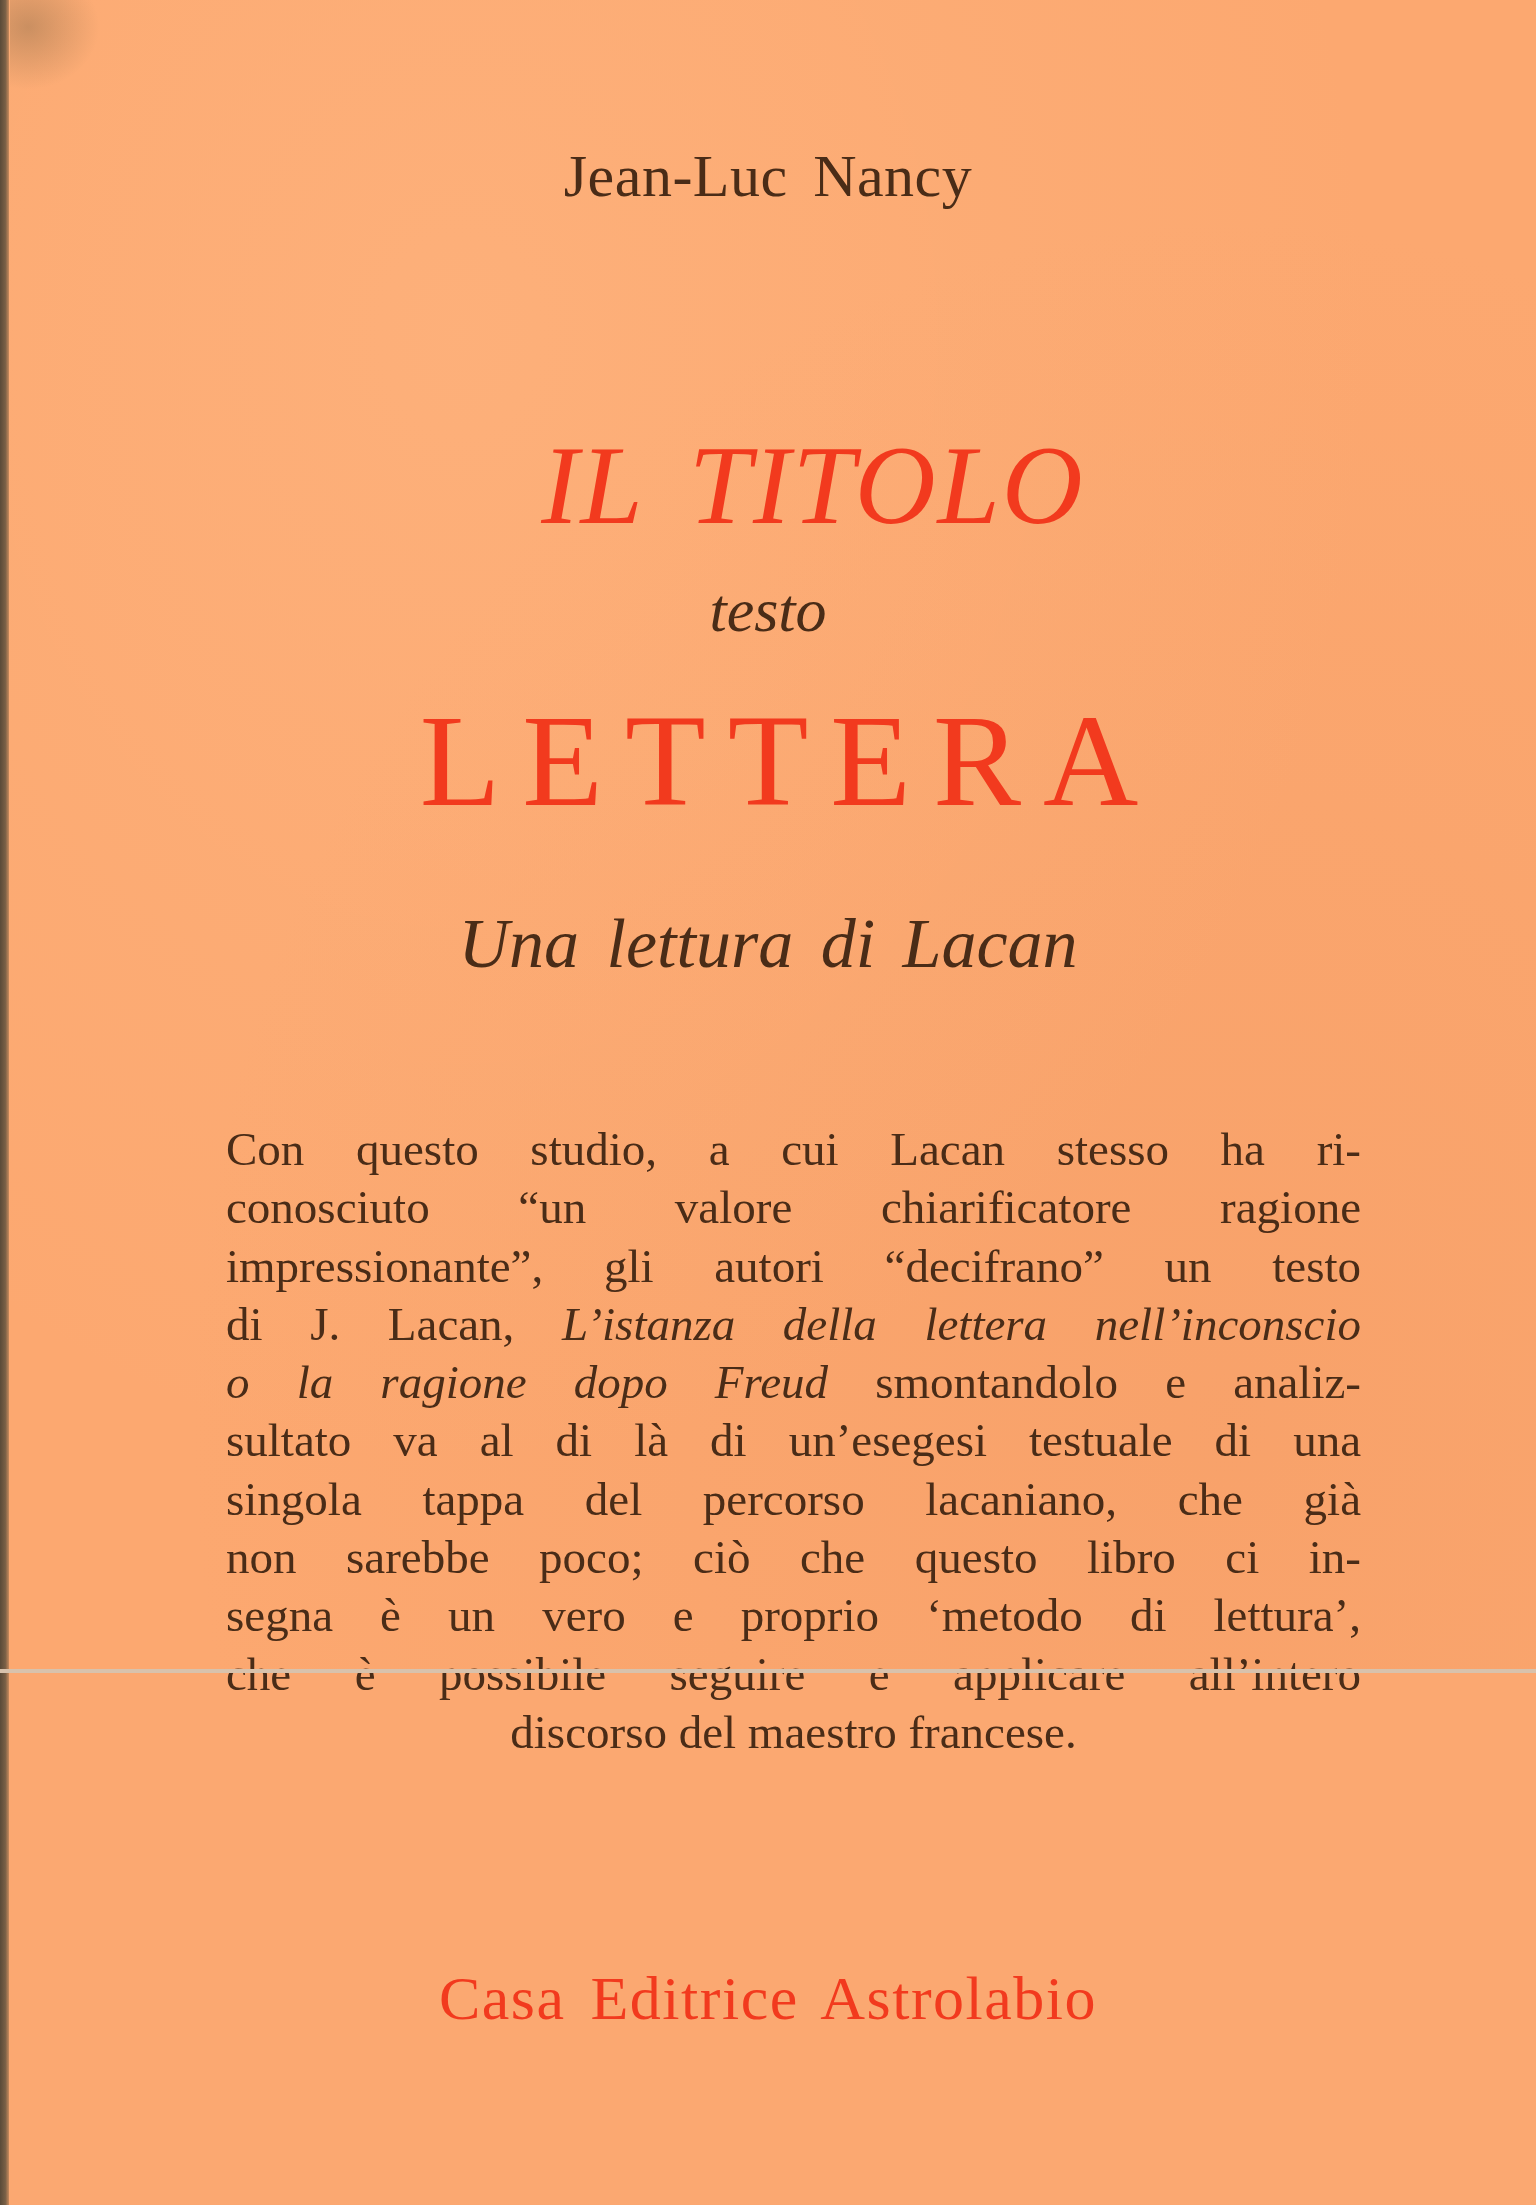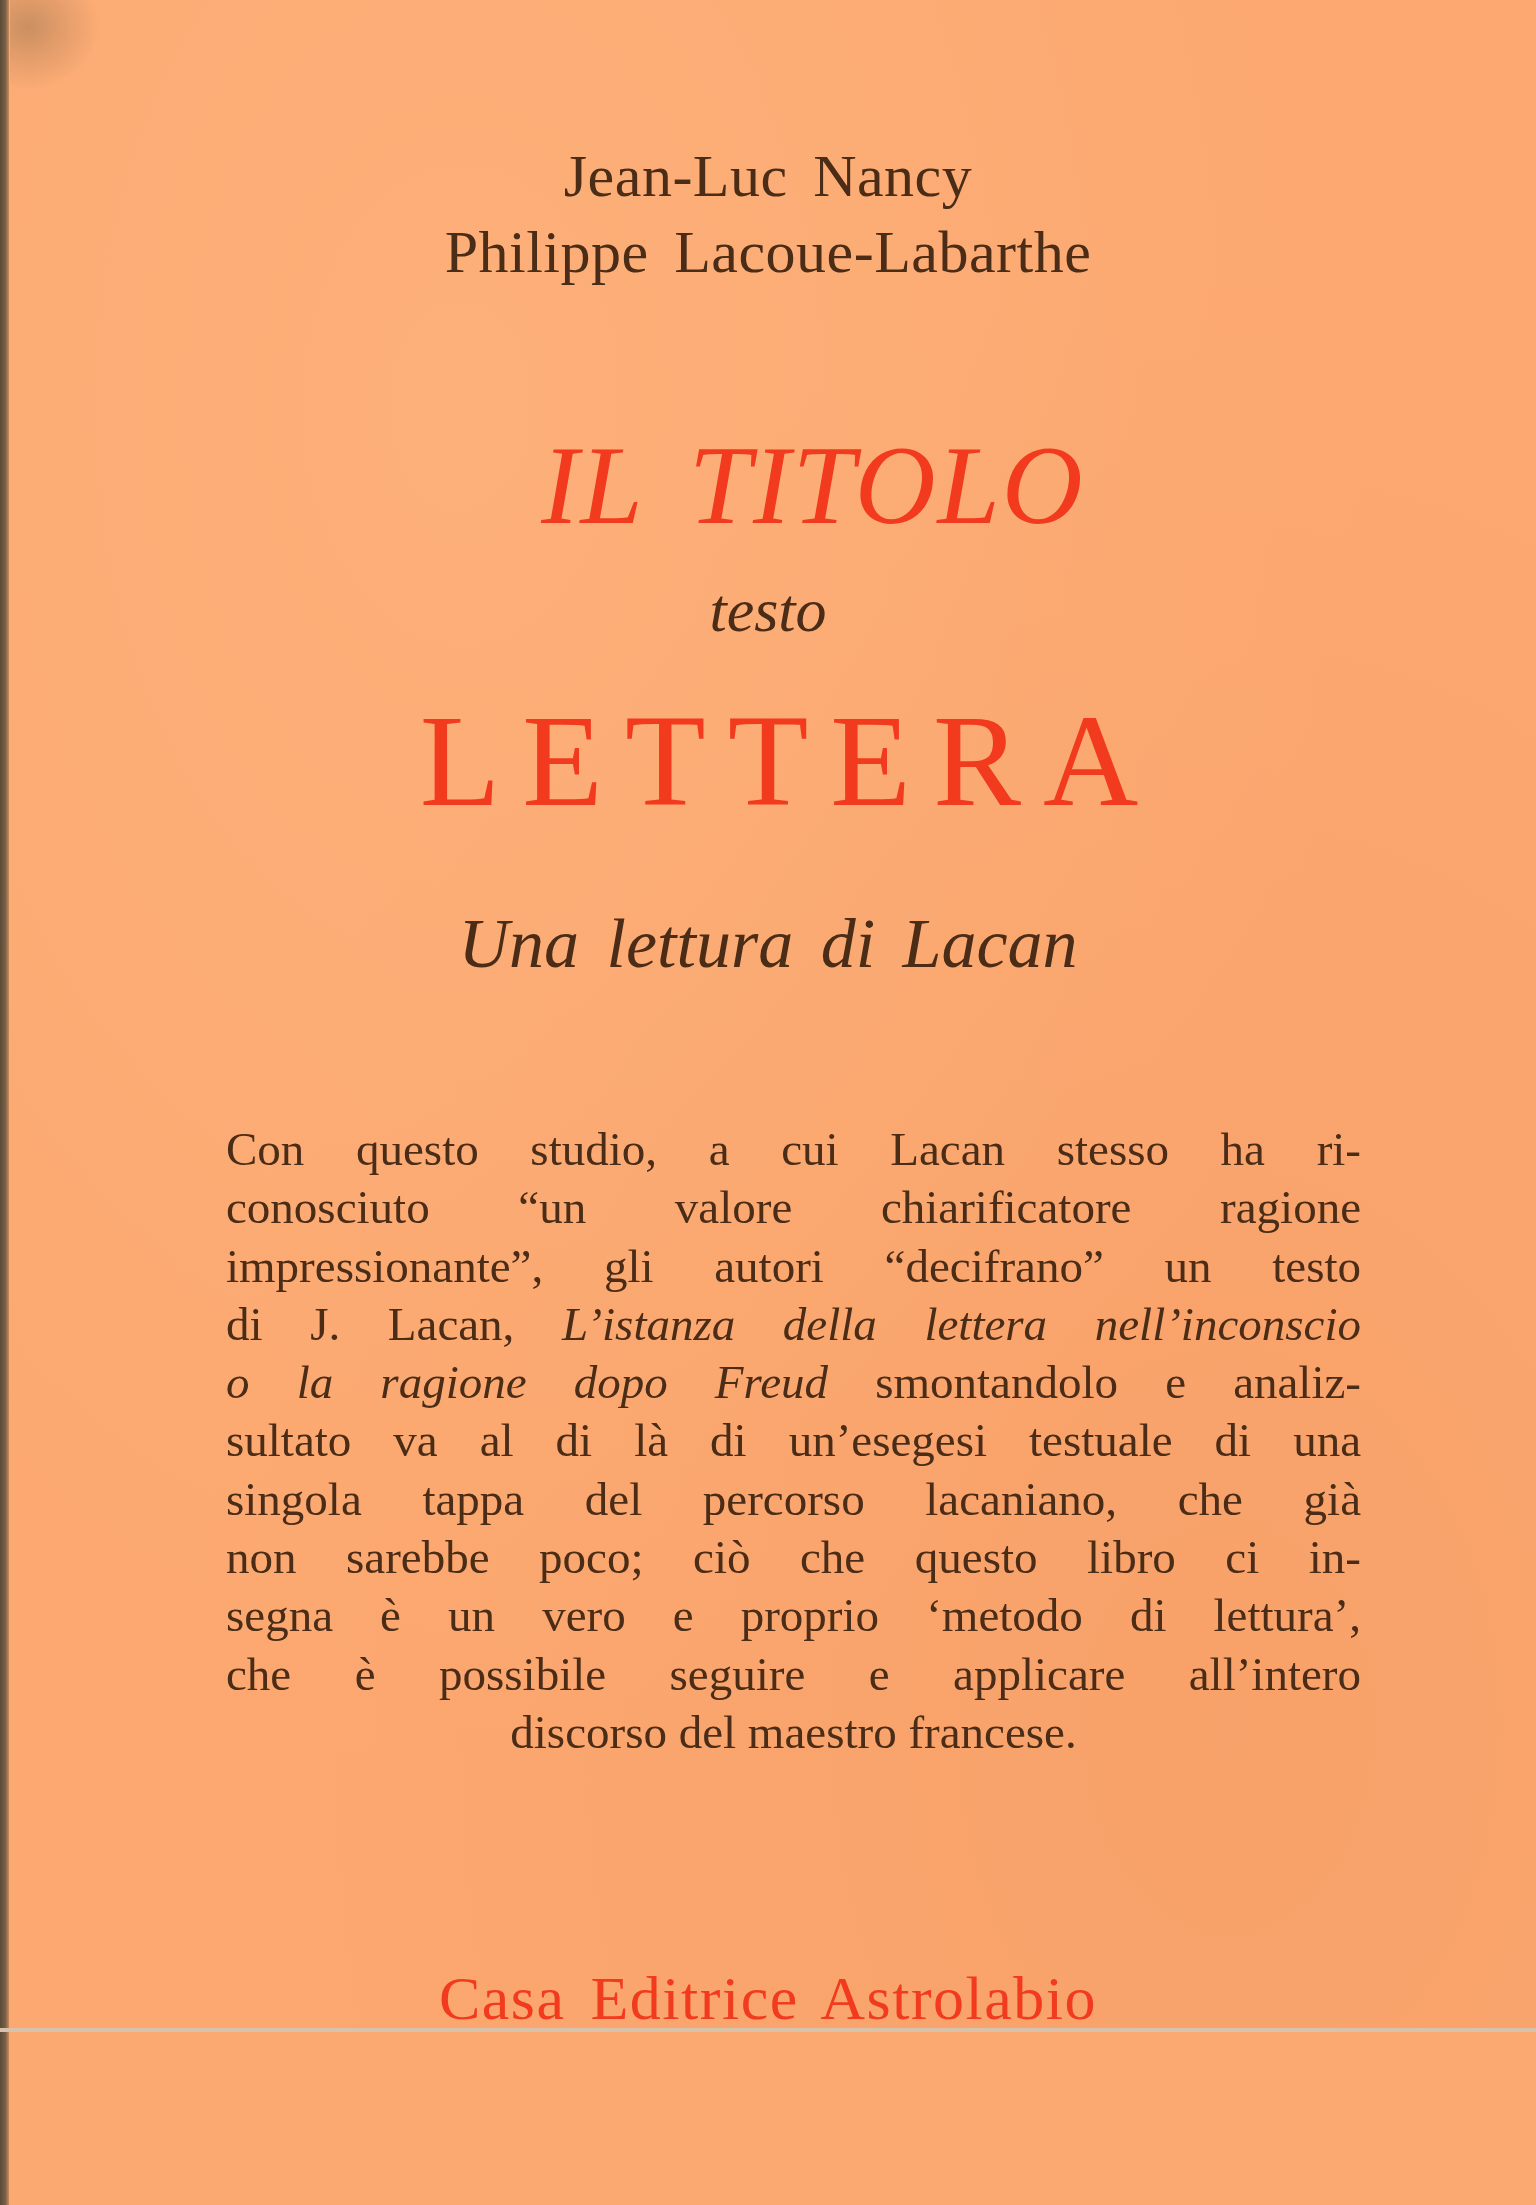--- a/index.html
+++ b/index.html
@@ -10,21 +10,21 @@
       width: 1536px;
       height: 2205px;
       position: relative;
       overflow: hidden;
       background: #fba871;
       font-family: "Liberation Serif", "DejaVu Serif", serif;
     }
     .cover {
       position: absolute;
       left: 0; top: 0;
-      width: 1536px; height: 2032px;
+      width: 1536px; height: 1673px;
       background:
         radial-gradient(ellipse at 30% 20%, rgba(255,190,140,0.35), rgba(0,0,0,0) 60%),
         radial-gradient(ellipse at 80% 85%, rgba(240,150,95,0.35), rgba(0,0,0,0) 60%),
         #fca870;
     }
     .spine-edge {
       position: absolute;
       left: 0; top: 0;
       width: 9px; height: 2205px;
       background: linear-gradient(to right, #5a4a38 0%, #7a6046 60%, #c88a5c 100%);
@@ -123,21 +123,20 @@
   </style>
 </head>
 <body>
 
 <div class="cover">
   <div class="spine-edge"></div>
   <div class="smudge"></div>
 
   <div class="center-block authors">
     <div>Jean-Luc Nancy</div>
-    <div>Philippe Lacoue-Labarthe</div>
   </div>
 
   <div class="center-block title-1">IL TITOLO</div>
   <div class="center-block title-2">testo</div>
   <div class="center-block title-3">LETTERA</div>
 
   <div class="center-block subtitle">Una lettura di Lacan</div>
 
   <div class="blurb" id="blurb">
       <span class="line"><span>Con questo studio, a cui Lacan stesso ha ri-</span></span>

